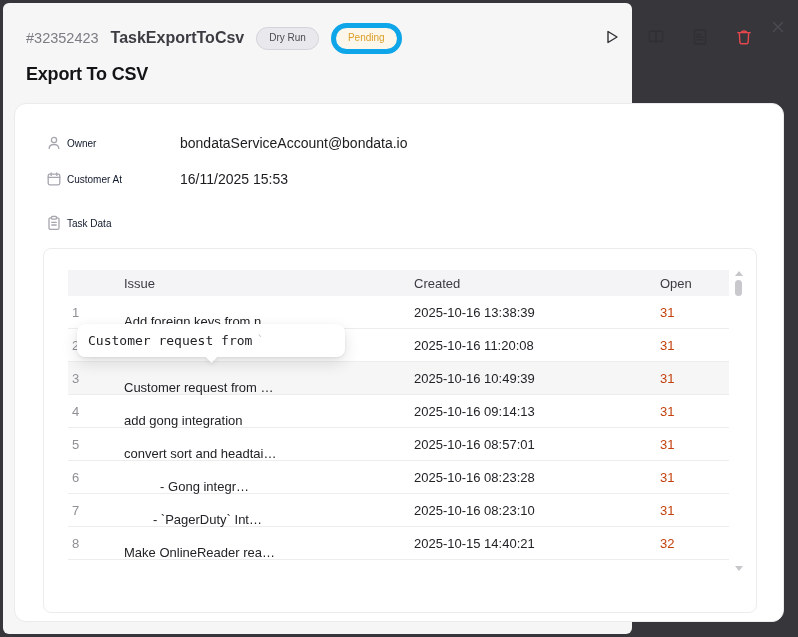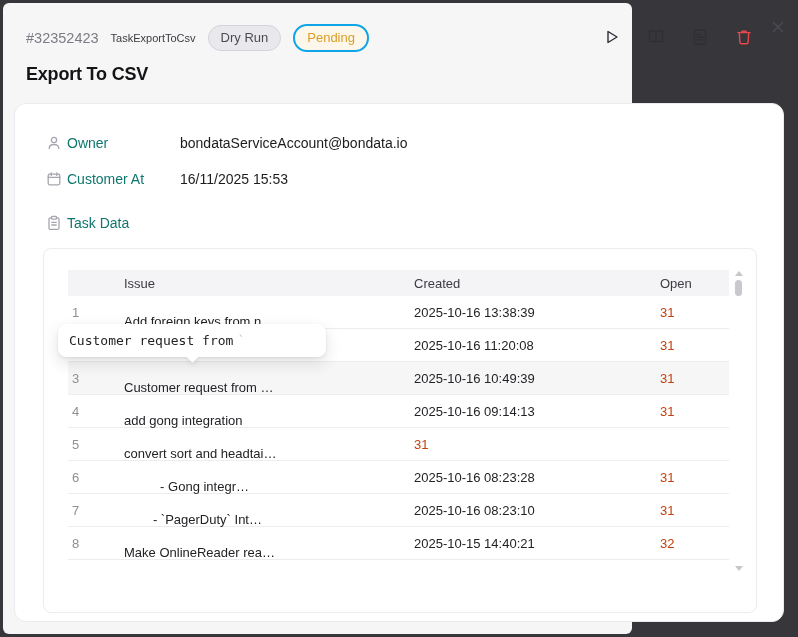--- a/index.html
+++ b/index.html
@@ -13,27 +13,27 @@
   .modal {
     position:absolute; left:3px; top:3px; width:629px; height:631px;
     background:#f6f6f7; border-radius:6px;
   }
   
   .hdr-left {
     position:absolute; left:23px; top:22px; height:26px;
     display:flex; align-items:center; gap:12px;
   }
   .task-id { font-size:14.5px; color:#7c7c84; }
-  .task-name { font-size:11px; color:#3c3c42; font-weight:400; }
+  .task-name { font-size:16px; color:#3c3c42; font-weight:700; }
   .badge {
-    font-size:13px; line-height:1; padding:5px 12px 6px; border-radius:999px;
+    font-size:10px; line-height:1; padding:5px 12px 6px; border-radius:999px;
     white-space:nowrap;
   }
   .badge-dryrun { background:#e9e9ed; border:1px solid #d3d3da; color:#4b4b52; }
-  .badge-pending { background:#fcf7ea; border:2px solid #0ea5e9; color:#db9e28; }
+  .badge-pending { background:#fcf7ea; border:5px solid #0ea5e9; color:#db9e28; }
   .actions {
     position:absolute; left:600px; top:25px; display:flex; gap:26px; align-items:center;
   }
   .icon-btn { width:18px; height:18px; cursor:pointer; background:none; border:none; padding:0; display:block; }
   .icon-btn svg { display:block; }
   .close-btn {
     position:absolute; left:766px; top:16px; width:18px; height:18px;
     background:none; border:none; cursor:pointer; padding:0;
   }
   .page-title {
@@ -42,21 +42,21 @@
   }
   
   .card {
     position:absolute; left:11px; top:100px; width:770px; height:519px;
     background:#ffffff; border:1px solid #ebebee; border-radius:12px;
   }
   .meta { display:flex; align-items:center; height:36px; margin-left:31px; }
   .meta:first-child { margin-top:21px; }
   .meta-taskdata { margin-top:8px; }
   .meta .m-icon { width:16px; height:16px; margin-right:5px; flex:0 0 16px; }
-  .meta .m-label { width:100px; font-size:14px; color:#0f766e; }
+  .meta .m-label { width:100px; font-size:10px; color:#0f172a; }
   .meta .m-value { font-size:14px; color:#1c1c1f;margin-left:13px; }
   
   .table-card {
     position:absolute; left:28px; top:144px; width:714px; height:365px;
     background:#ffffff; border:1px solid #ececef; border-radius:8px;
   }
   .thead, .trow {
     position:relative; left:24px; width:661px;
     display:grid; grid-template-columns:48px 298px 246px 69px; align-items:center;
   }
@@ -76,21 +76,21 @@
   .scroll-arrow { width:0; height:0; border-left:4px solid transparent; border-right:4px solid transparent; }
   .arrow-up { border-bottom:5px solid #c6c6cb; }
   .arrow-down { border-top:5px solid #c6c6cb; margin-top:auto; }
   .scroll-thumb { width:7px; height:16px; border-radius:4px; background:#c8c8cd; margin-top:4px; }
   .table-footer {
     position:absolute; left:26px; top:329px;
     font-size:13.5px; color:#6f6f77;
   }
   
   .tooltip {
-    position:absolute; left:55px; top:321px; width:268px; height:33px;
+    position:absolute; left:74px; top:321px; width:268px; height:33px;
     background:#ffffff; border-radius:8px;
     box-shadow:0 6px 16px rgba(0,0,0,0.12), 0 1px 3px rgba(0,0,0,0.08);
     display:flex; align-items:center; padding-left:11px;
     font-family:"DejaVu Sans Mono","Liberation Mono",monospace;
     font-size:13px; color:#232326; z-index:5;
   }
   .tooltip .tip-suffix { color:#c9c9cf; margin-left:4px; }
   .tooltip-arrow {
     position:absolute; left:130px; bottom:-4px; width:9px; height:9px;
     background:#ffffff; transform:rotate(45deg);
@@ -218,20 +218,21 @@
       </div>
       <div class="trow">
         <div class="c-num">4</div>
         <div class="c-issue">add gong integration</div>
         <div class="c-created">2025-10-16 09:14:13</div>
         <div class="c-open">31</div>
       </div>
       <div class="trow">
         <div class="c-num">5</div>
         <div class="c-issue">convert sort and headtai…</div>
+        <div class="c-created">2025-10-16 08:57:01</div>
         <div class="c-open">31</div>
       </div>
       <div class="trow">
         <div class="c-num">6</div>
         <div class="c-issue">          - Gong integr…</div>
         <div class="c-created">2025-10-16 08:23:28</div>
         <div class="c-open">31</div>
       </div>
       <div class="trow">
         <div class="c-num">7</div>

